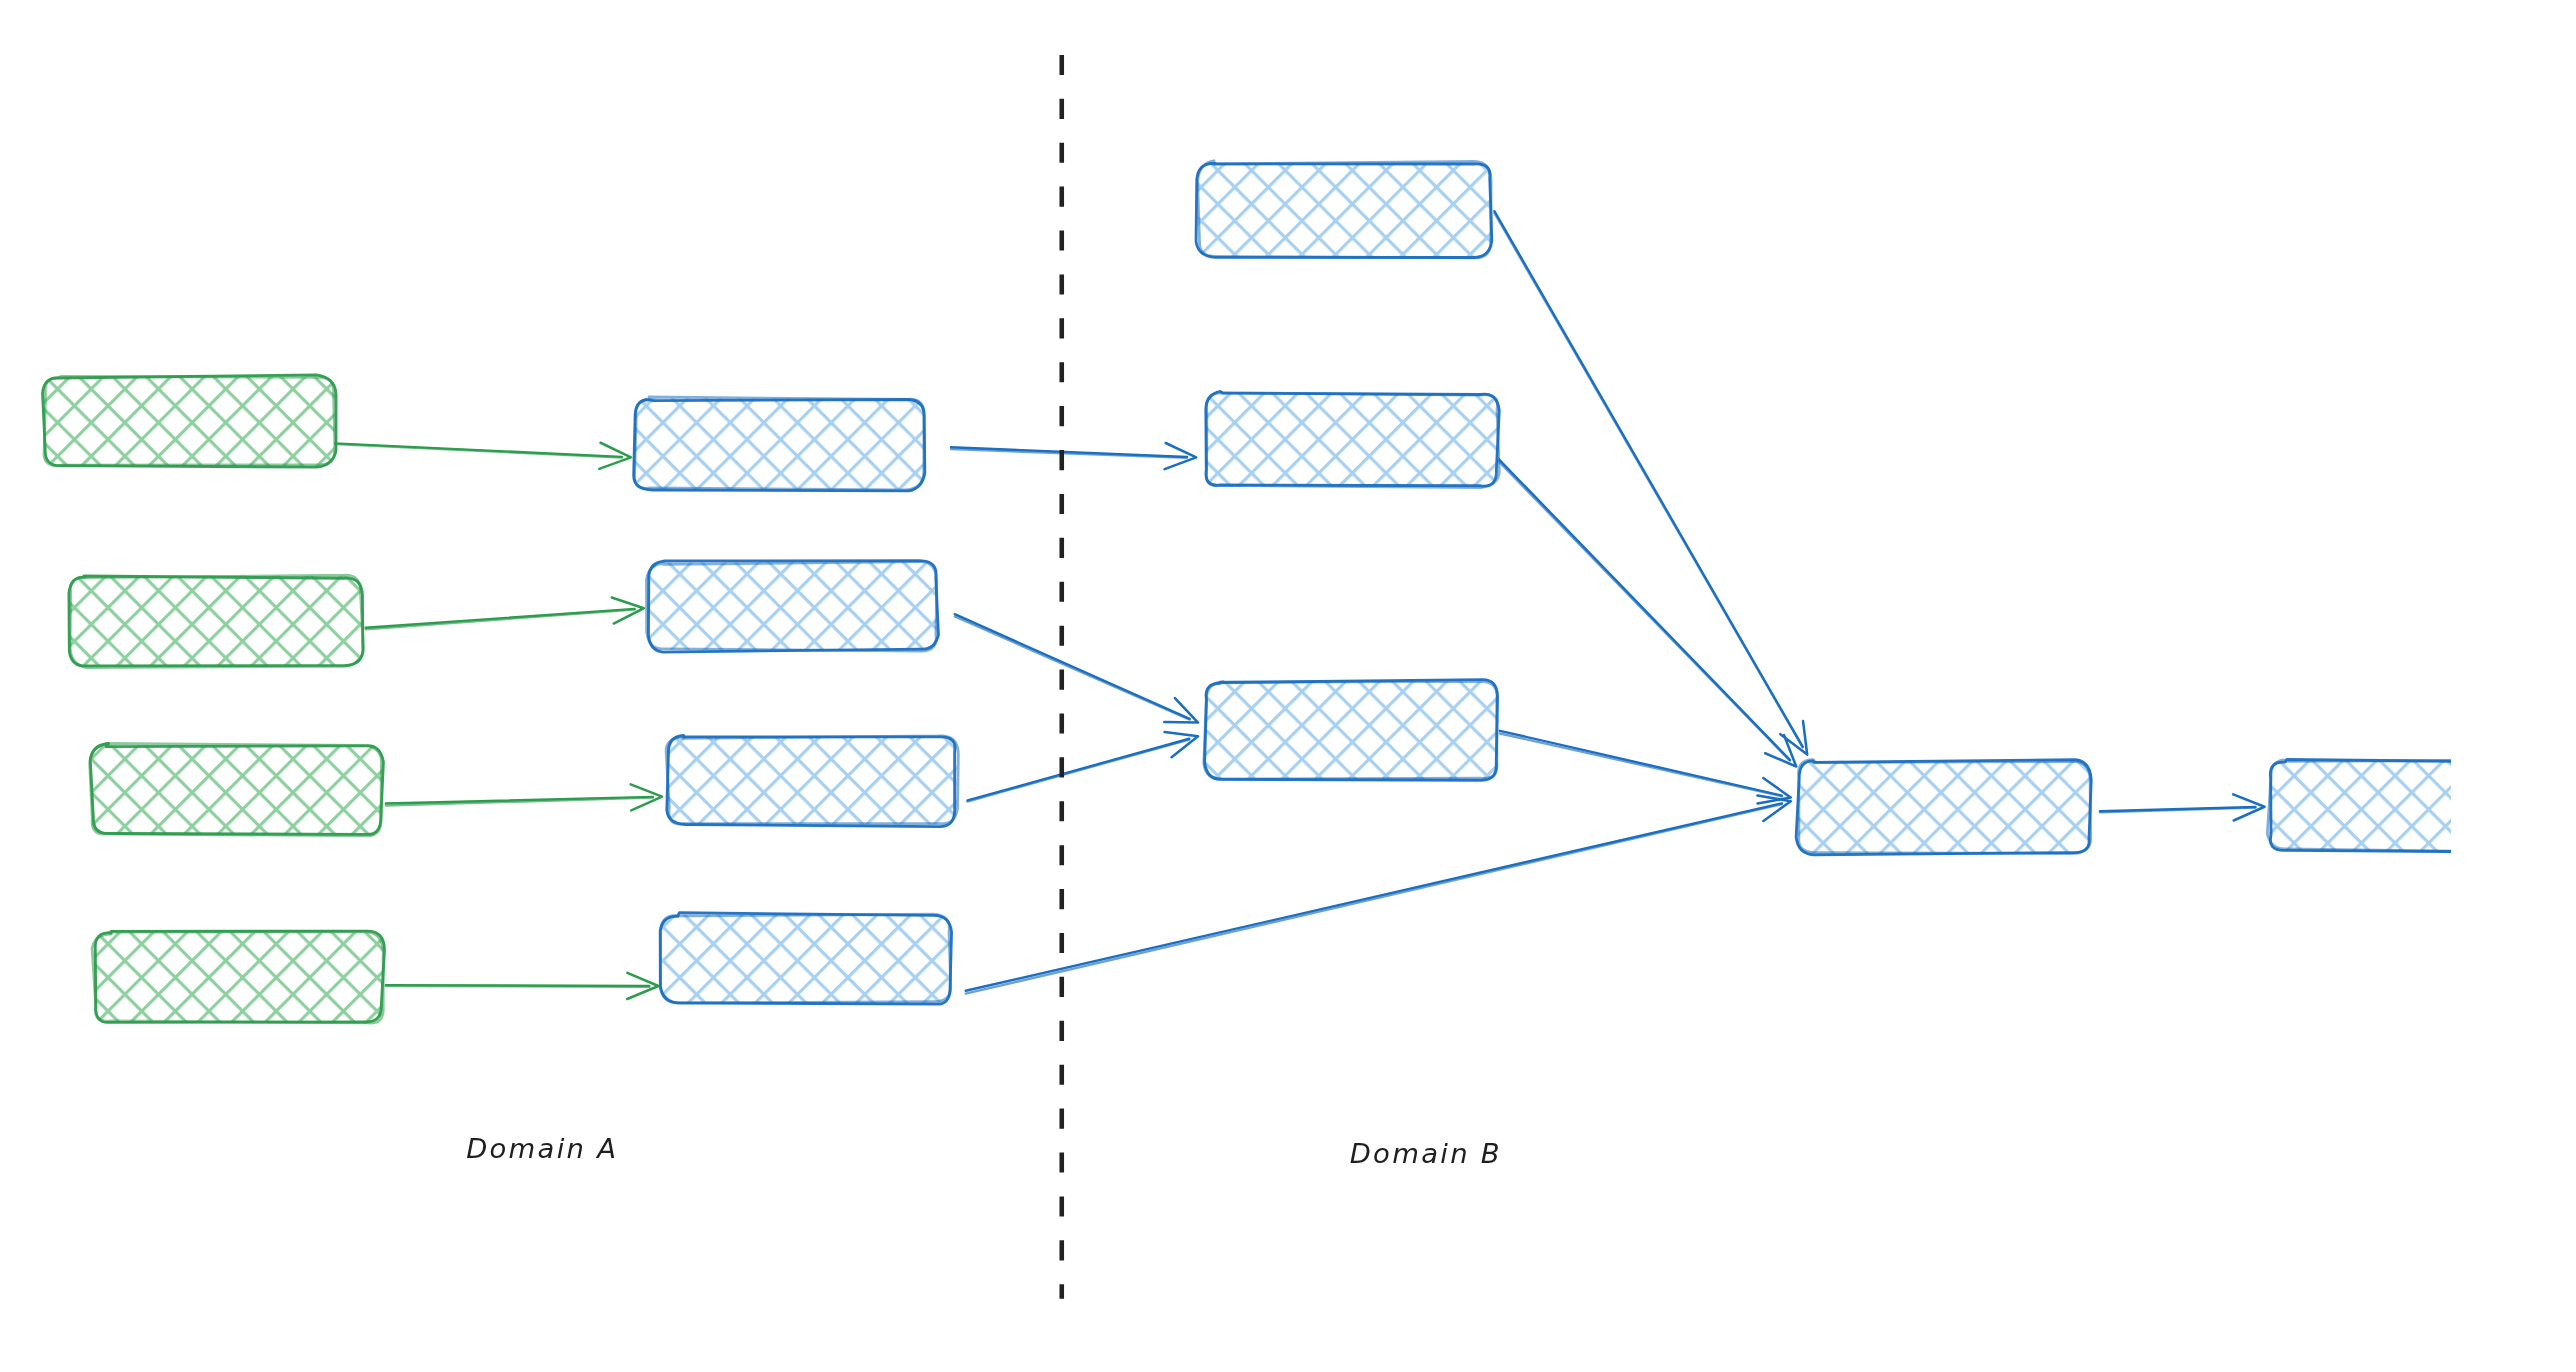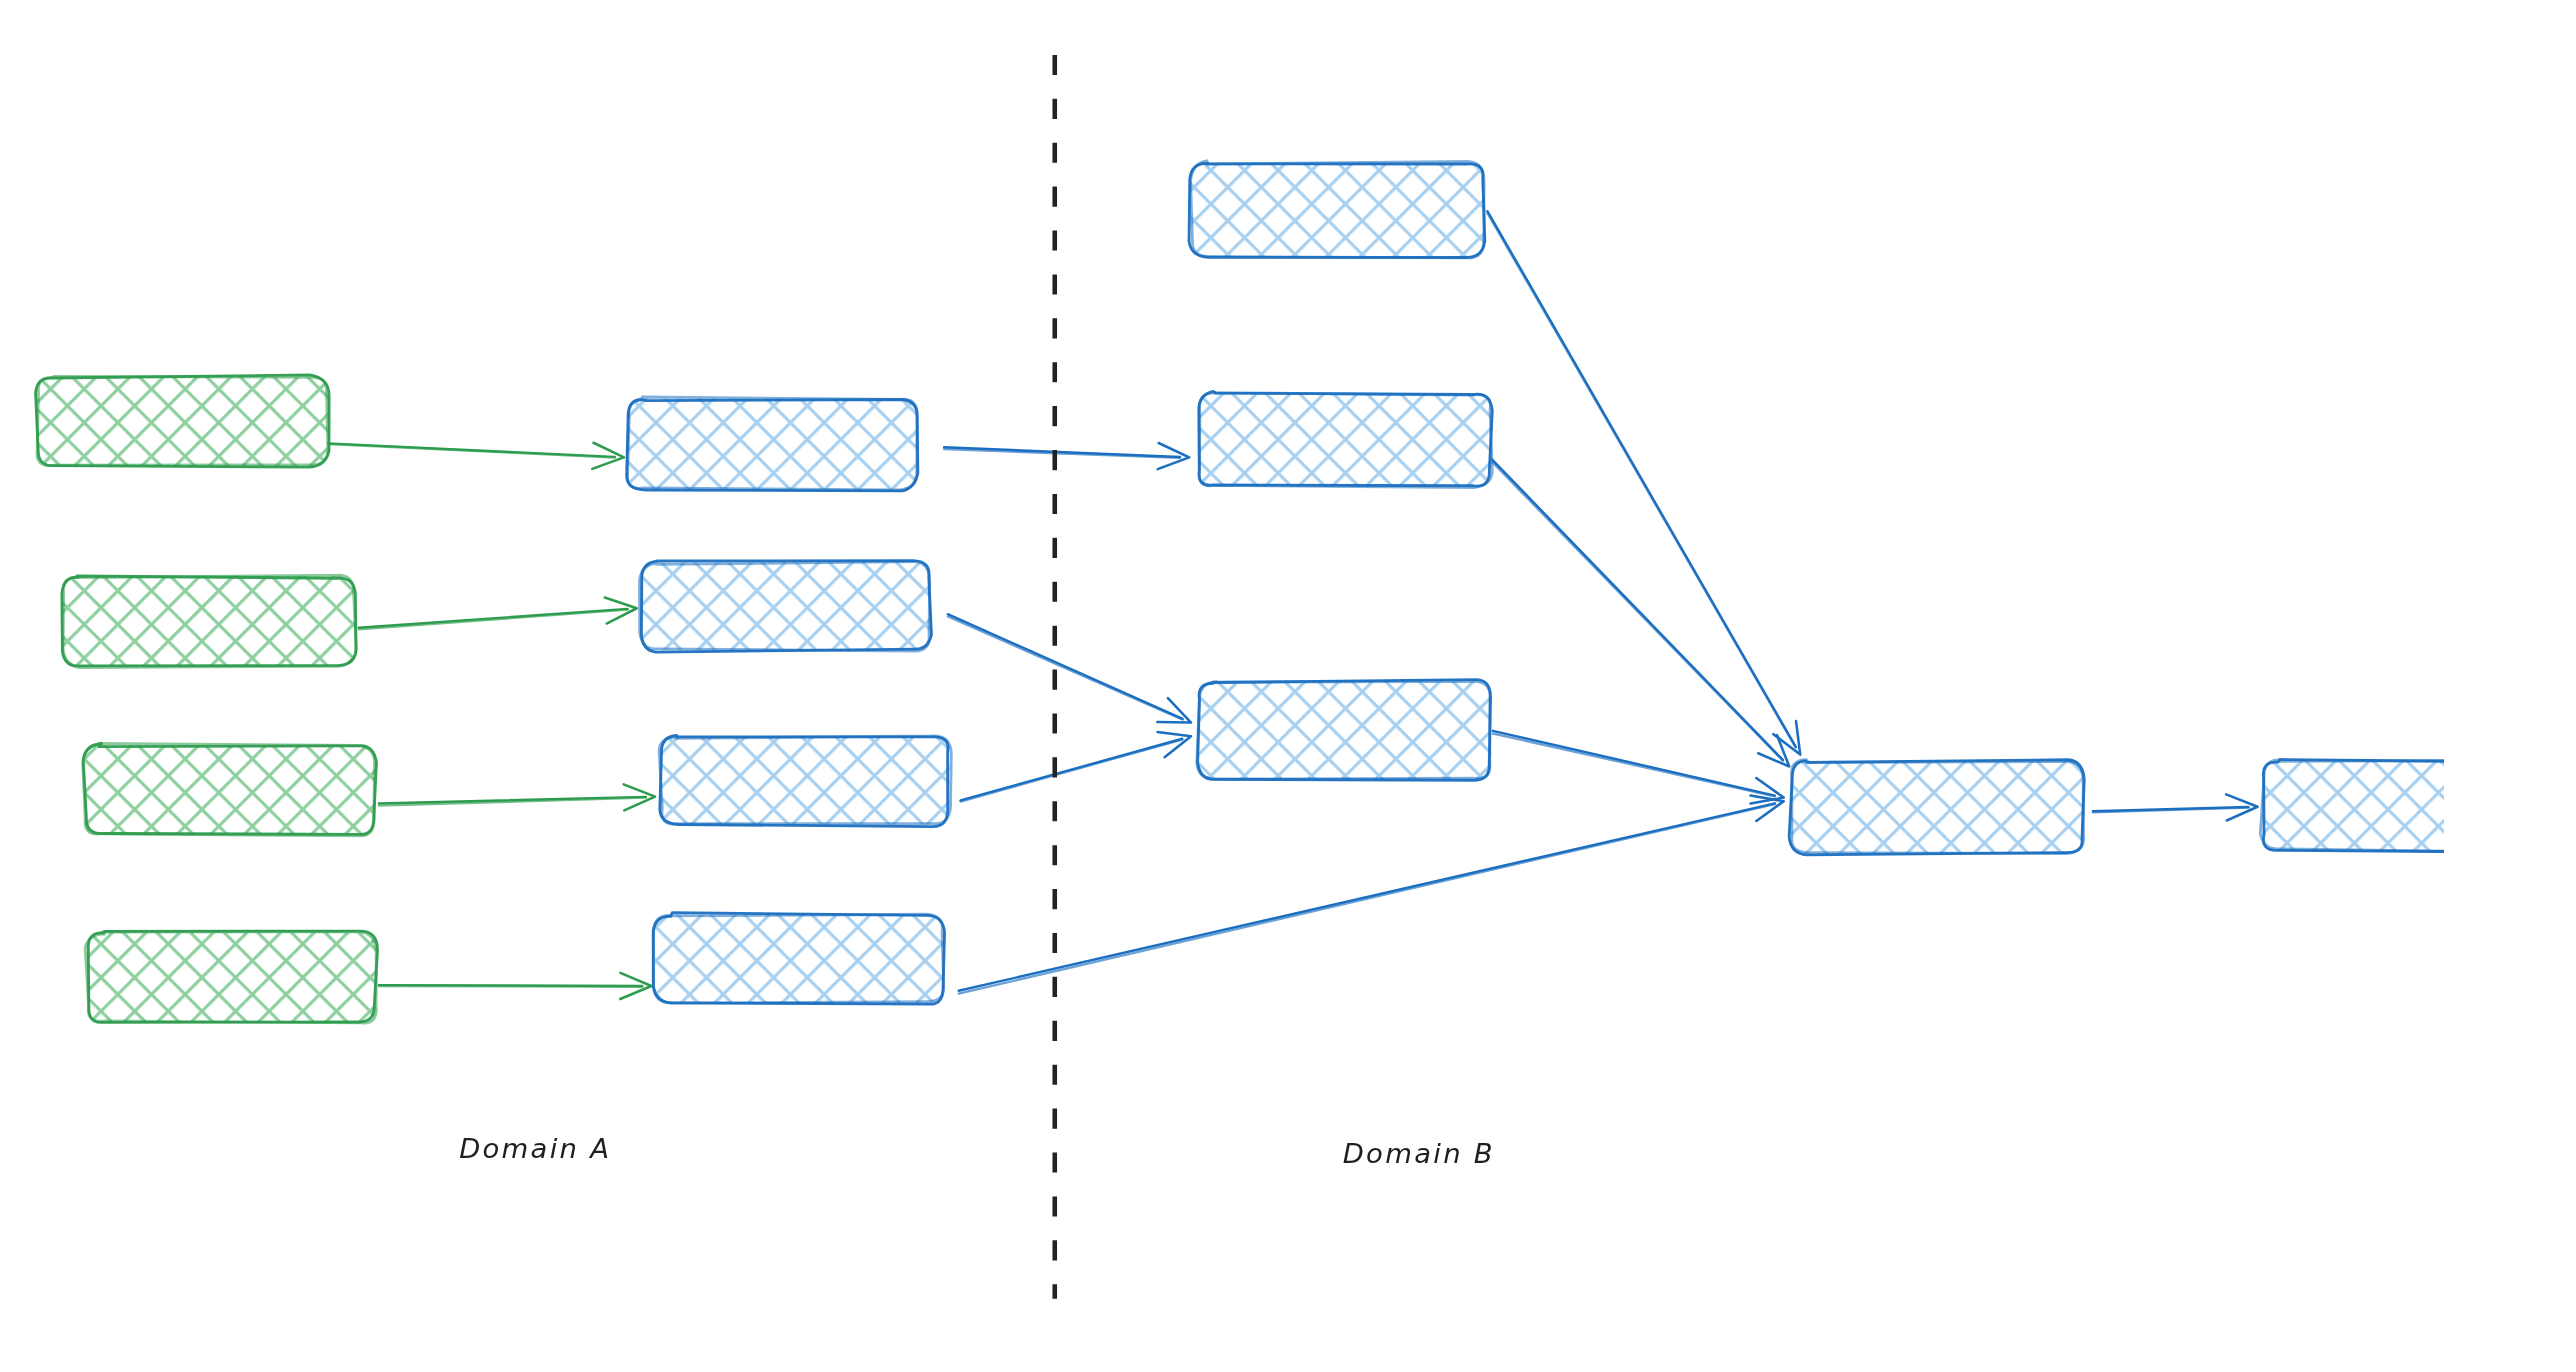--- a/index.html
+++ b/index.html
@@ -10,20 +10,21 @@
   }
   body {
     font-family: "DejaVu Sans", sans-serif;
   }
   #canvas-wrap {
     position: relative;
     width: 2444px;
     height: 1372px;
     background: #ffffff;
     overflow: hidden;
+    margin-left: 7px;
   }
   #diagram-svg {
     position: absolute;
     top: 0;
     left: 0;
     width: 2576px;
     height: 1372px;
     display: block;
   }
   .domain-label {

